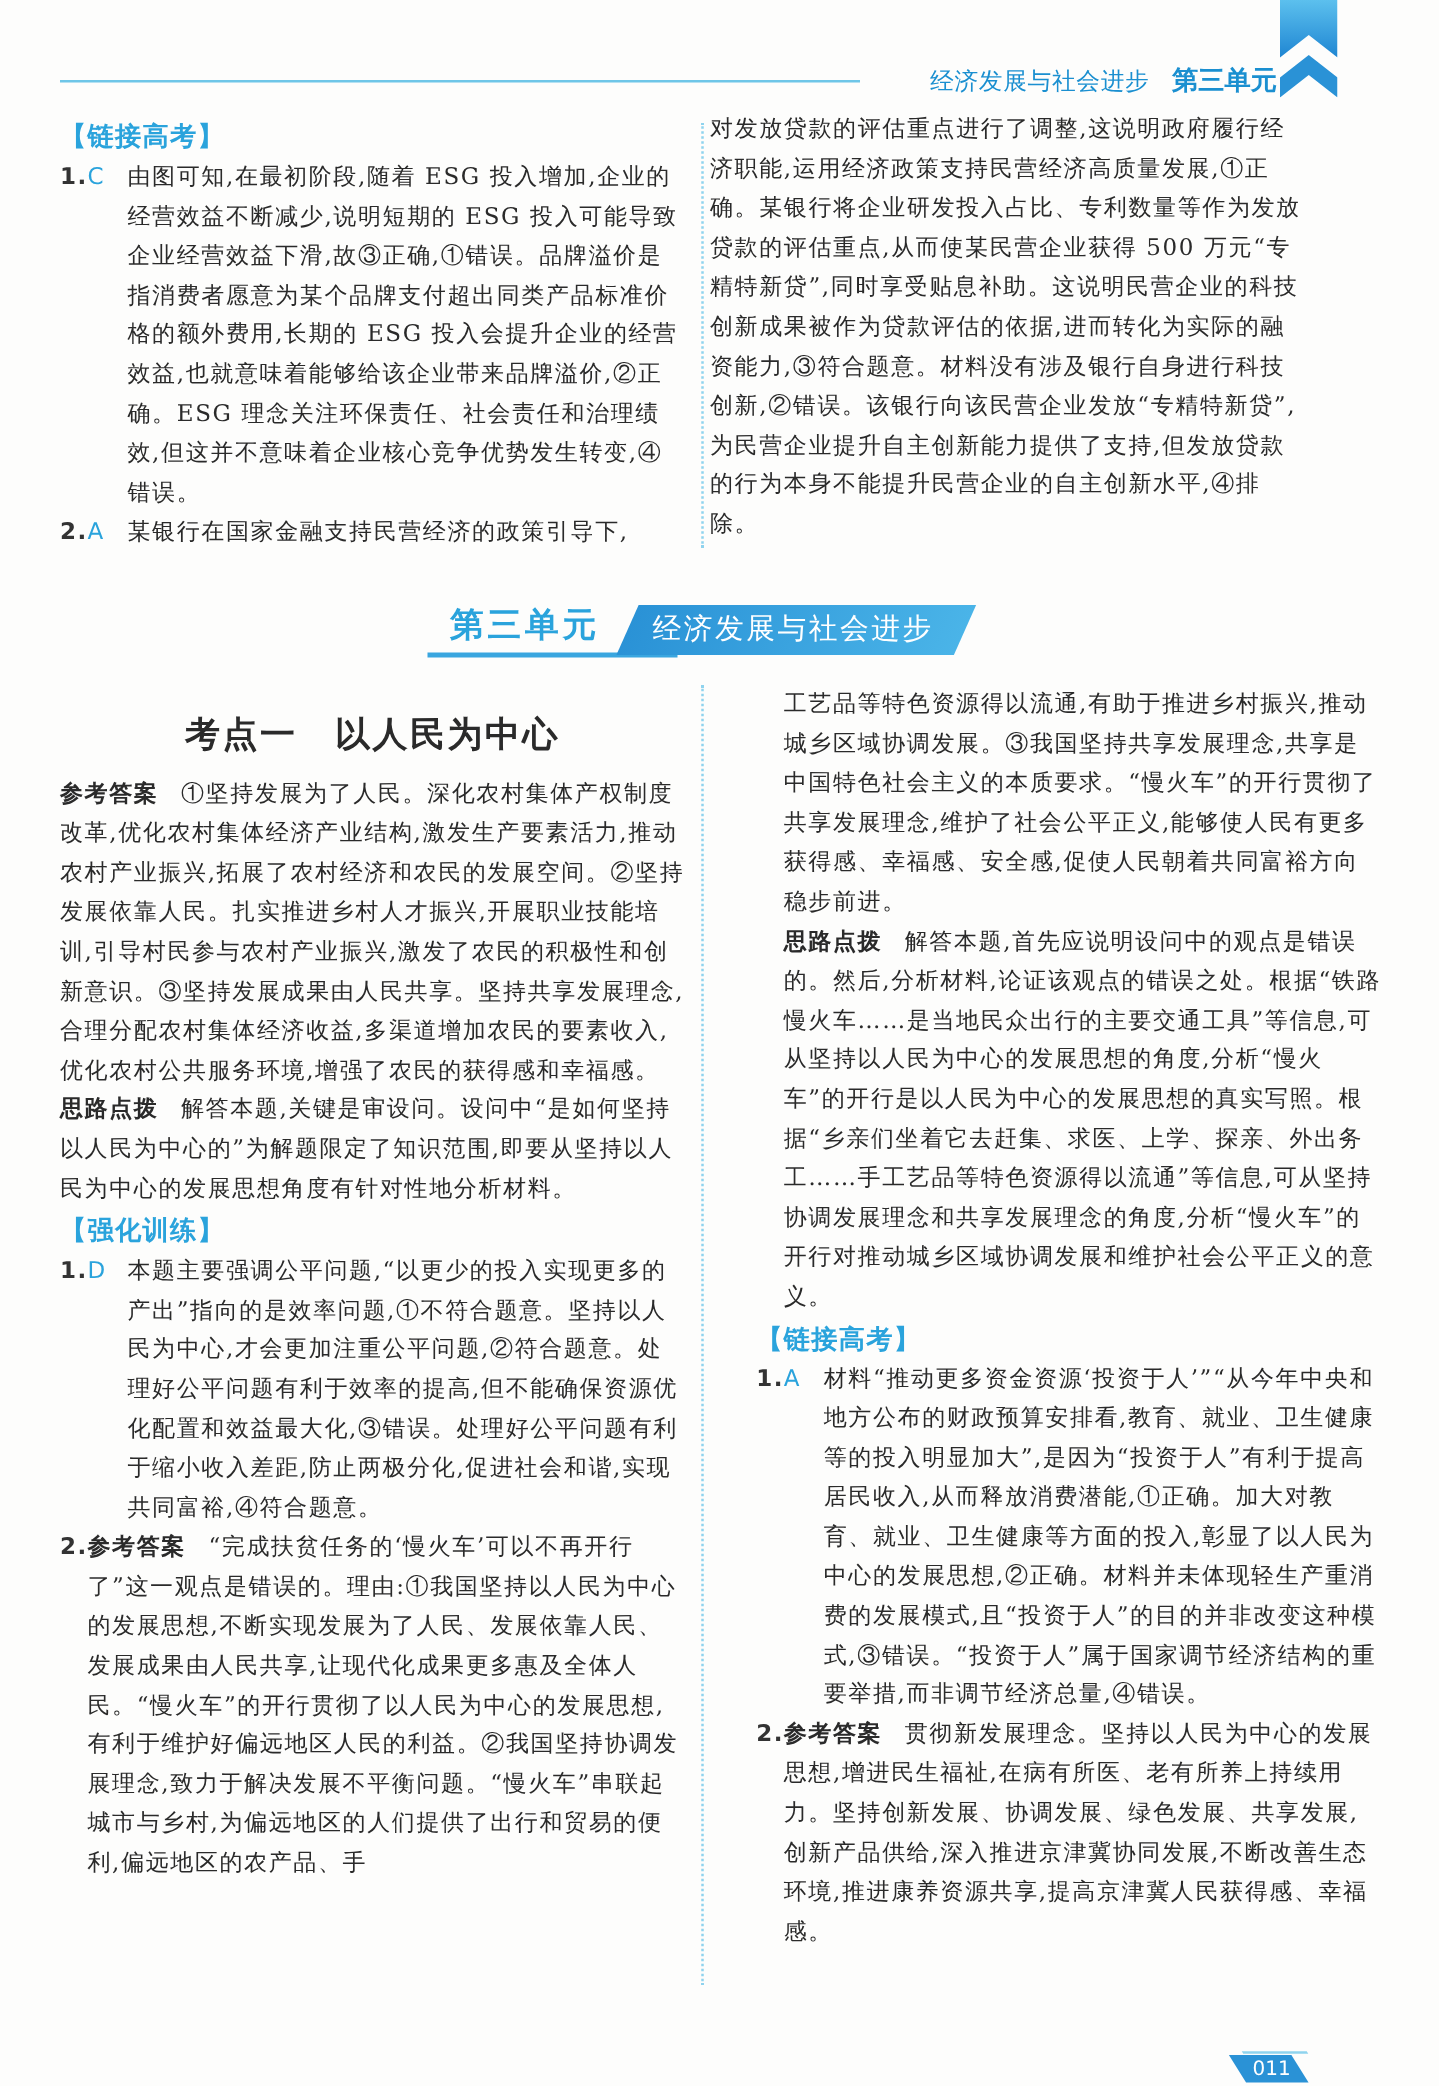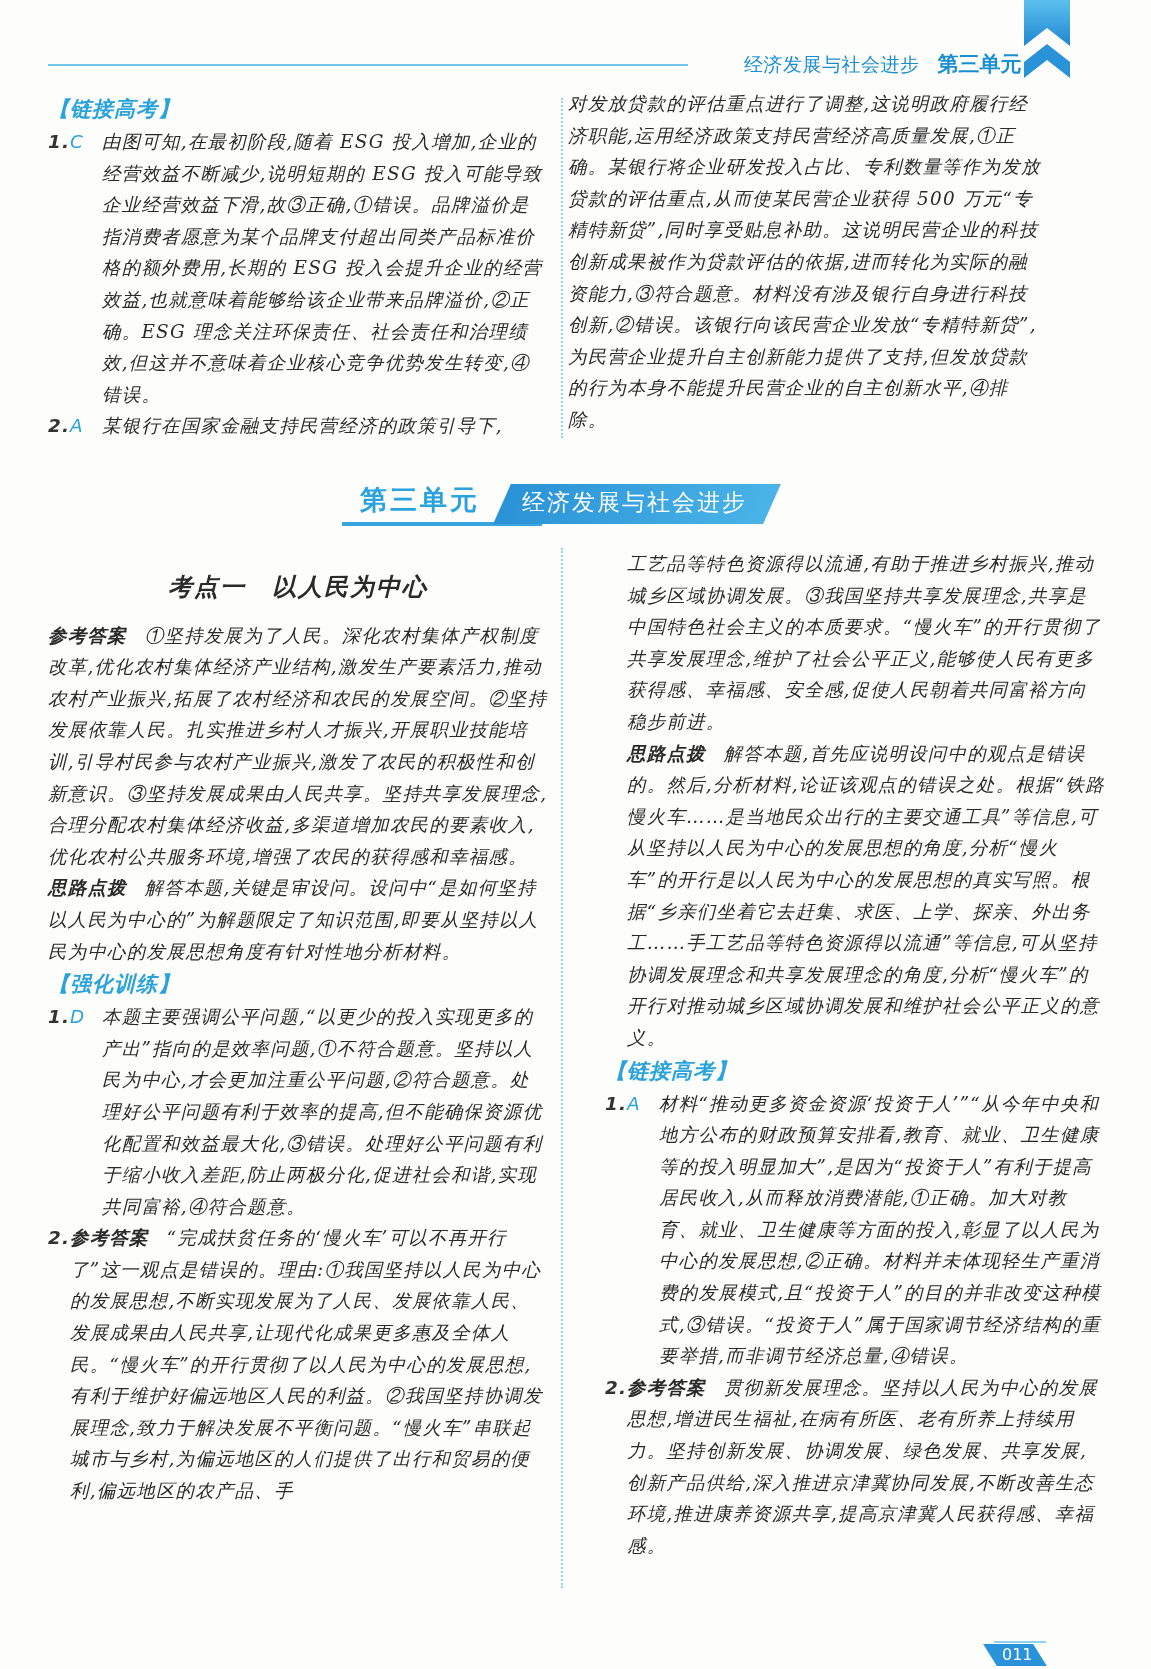--- a/index.html
+++ b/index.html
@@ -6,33 +6,33 @@
   body {
     width:1151px; height:1669px; background:#fdfdfc; position:relative; overflow:hidden;
     font-family:"DejaVu Serif","Liberation Serif",serif; color:#2a2a2a;
   }
   .header-line { position:absolute; left:48px; top:64px; width:640px; height:2px; background:#6fc6e8; }
   .header-text { position:absolute; left:744px; top:50px; font-family:"DejaVu Sans","Liberation Sans",sans-serif; font-size:19px; color:#1a8fd0; }
   .header-text .sub { font-weight:normal; letter-spacing:0.5px; }
   .header-text .unit { font-weight:bold; margin-left:18px; font-size:21px; }
   .ribbon { position:absolute; left:1024px; top:0; width:46px; height:78px; }
   .col-divider { position:absolute; left:561px; width:0; border-left:2px dotted #8fd3ee; }
-  .col { position:absolute; width:500px; font-size:18.4px; line-height:31.6px; letter-spacing:1.3px;font-style:italic; }
+  .col { position:absolute; width:500px; font-size:18.4px; line-height:31.6px; letter-spacing:1.3px; }
   .sec { font-family:"DejaVu Sans","Liberation Sans",sans-serif; color:#2aa3dc; font-size:21px; font-weight:bold; line-height:34px; letter-spacing:1px; }
   .item { position:relative; padding-left:54px; }
   .item .num { position:absolute; left:0; font-family:"DejaVu Sans","Liberation Sans",sans-serif; font-weight:bold; color:#333; }
   .item .ans { color:#2aa3dc; font-family:"DejaVu Sans","Liberation Sans",sans-serif; font-weight:normal; margin-left:8px; }
   .bold-lbl { font-family:"DejaVu Sans","Liberation Sans",sans-serif; font-weight:bold; margin-right:18px; }
   .hint { font-family:"DejaVu Serif","Liberation Serif",serif; }
   .unit-banner { position:absolute; left:342px; top:480px; width:440px; height:48px; }
   .unit-banner .ul { position:absolute; left:0; top:42px; width:200px; height:4px; background:#3aa6df; }
   .unit-banner .left-title { position:absolute; left:18px; top:2px; font-family:"DejaVu Sans","Liberation Sans",sans-serif; font-size:27px; font-weight:bold; color:#2aa3dc; letter-spacing:3px; }
   .unit-banner .slant { position:absolute; left:160px; top:4px; width:270px; height:40px; background:linear-gradient(90deg,#2a92d6,#4ab4e8); transform:skewX(-24deg); }
   .unit-banner .right-title { position:absolute; left:180px; top:7px; font-family:"DejaVu Sans","Liberation Sans",sans-serif; font-size:23px; color:#fff; letter-spacing:2px; }
-  .kp-title { text-align:center; font-family:"DejaVu Sans","Liberation Sans",sans-serif; font-weight:bold; font-size:24px; letter-spacing:2px; margin:8px 0 16px; }
+  .kp-title { text-align:center; font-family:"DejaVu Sans","Liberation Sans",sans-serif; font-weight:bold; font-size:28px; letter-spacing:2px; margin:8px 0 16px; }
   .page-num { position:absolute; left:990px; top:1644px; width:58px; height:22px; }
   .page-num .bg { position:absolute; left:0; top:0; width:50px; height:22px; background:#2a92d6; transform:skewX(32deg); }
   .page-num .bg2 { position:absolute; left:4px; top:-3px; width:52px; height:2px; background:#8fd3ee; transform:skewX(32deg); }
   .page-num span { position:absolute; left:12px; top:1px; font-family:"DejaVu Sans","Liberation Sans",sans-serif; color:#fff; font-size:16px; }
 </style>
 </head>
 <body>
 
 <div class="header-line"></div>
 <div class="header-text">

